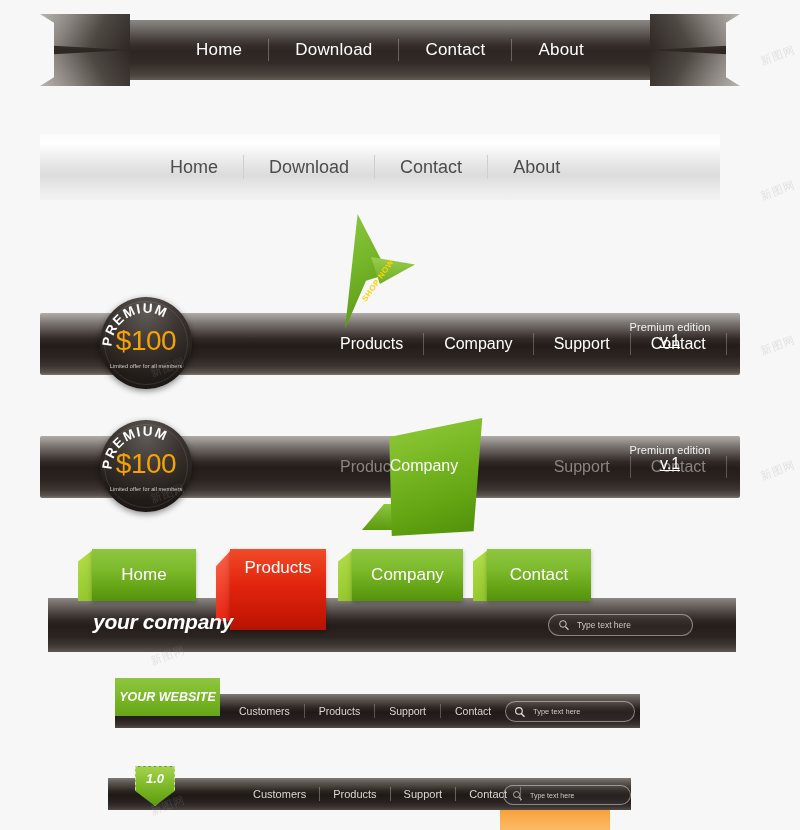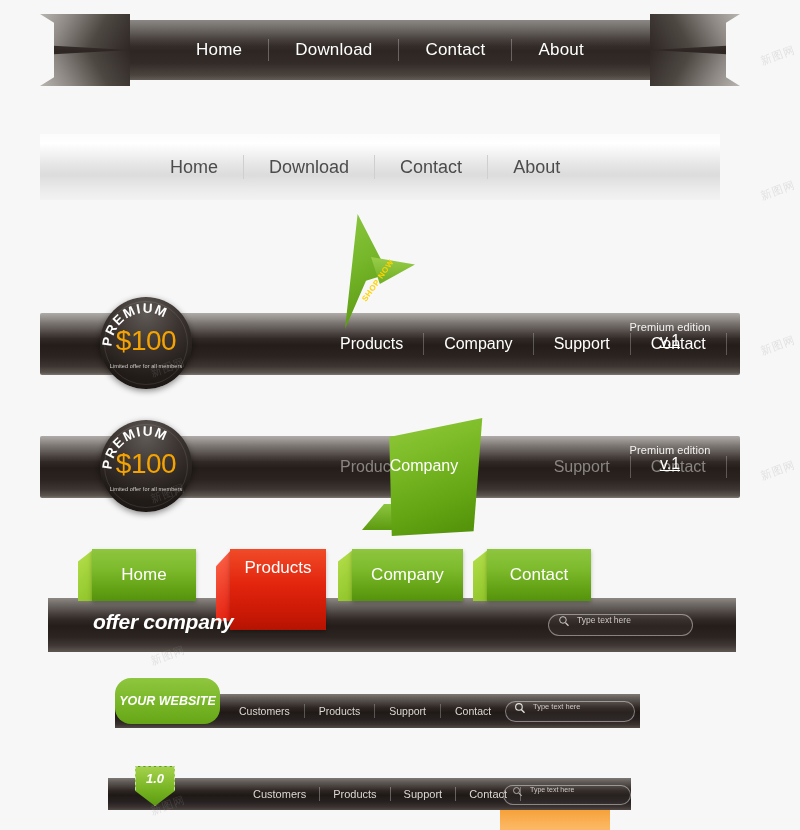--- a/index.html
+++ b/index.html
@@ -135,33 +135,33 @@
     box-shadow:0 2px 4px rgba(0,0,0,.25);
     display:flex;align-items:center;justify-content:center;}
   .tab .body span{color:#fff;font-size:17px;}
   .tab.red{height:72px;}
   .tab.red .fold{background:linear-gradient(135deg,#ff6a4d,#e01b0c);height:72px;}
   .tab.red .body{height:72px;align-items:flex-start;padding-top:9px;
     background:linear-gradient(to bottom,#f04b28 0%,#e2240d 45%,#c51704 85%,#b41303 100%);}
 
   
   .search{position:absolute;border:1px solid rgba(255,255,255,.42);border-radius:20px;
-    background:rgba(255,255,255,.04);display:flex;align-items:flex-start;gap:7px;}
+    background:rgba(255,255,255,.04);display:flex;align-items:center;gap:7px;}
   .search .ph{color:#cfcac5;}
 
   
   #bar6{left:115px;top:686px;width:525px;height:34px;}
   #bar6 .band{position:absolute;left:0;top:0;width:525px;height:34px;
     background:linear-gradient(to bottom,#5f5954 0%,#4a443f 10%,#332b27 34%,
       #201a17 54%,#272020 74%,#3a322e 90%,#524b46 100%);}
   #bar6 .band .gl{position:absolute;left:0;right:0;top:0;height:14px;
     background:linear-gradient(to bottom,rgba(255,255,255,.20),rgba(255,255,255,0));}
-  .greenblock{position:absolute;left:0;top:-16px;width:105px;height:46px;
+  .greenblock{position:absolute;left:0;top:-16px;width:105px;height:38px;
     background:linear-gradient(to bottom,#8fc63f 0%,#7cb92c 45%,#66a616 100%);
-    display:flex;align-items:center;justify-content:center;border-radius:16px;}
+    display:flex;align-items:center;justify-content:center;}
   .greenblock span{color:#fff;font-size:12.5px;font-weight:bold;font-style:italic;}
   #bar6 .menu{position:absolute;left:110px;top:0;height:34px;display:flex;align-items:center;}
   #bar6 .menu .mi{color:#ddd8d3;font-size:10.5px;padding:0 14px;line-height:14px;
     border-right:1px solid rgba(255,255,255,.25);}
   #bar6 .menu .mi:last-child{border-right:none;}
 
   
   #bar7{left:108px;top:770px;width:523px;height:32px;}
   #bar7 .band{position:absolute;left:0;top:0;width:523px;height:32px;
     background:linear-gradient(to bottom,#5d5752 0%,#49433e 10%,#322a26 34%,
@@ -313,21 +313,21 @@
           <span>Company</span>
         </div>
     </div>
     <div class="tab" style="left:425px;top:1px;width:118px;">
       <div class="fold"></div>
       <div class="body">
           <span>Contact</span>
         </div>
     </div>
 
-    <div class="brand">offer company</div>
+    <div class="brand">your company</div>
 
     <div class="search" style="left:500px;top:66px;width:125px;height:20px;padding:0 9px;">
       <svg width="12" height="12" viewBox="0 0 16 16">
         <circle cx="6.6" cy="6.6" r="4.4" fill="none" stroke="#cfcac5" stroke-width="1.3"></circle>
         <line x1="10" y1="10.3" x2="14" y2="14.3" stroke="#cfcac5" stroke-width="1.6"></line>
       </svg>
       <span class="ph" style="font-size:8.5px;">Type text here</span>
     </div>
   </div>
 

